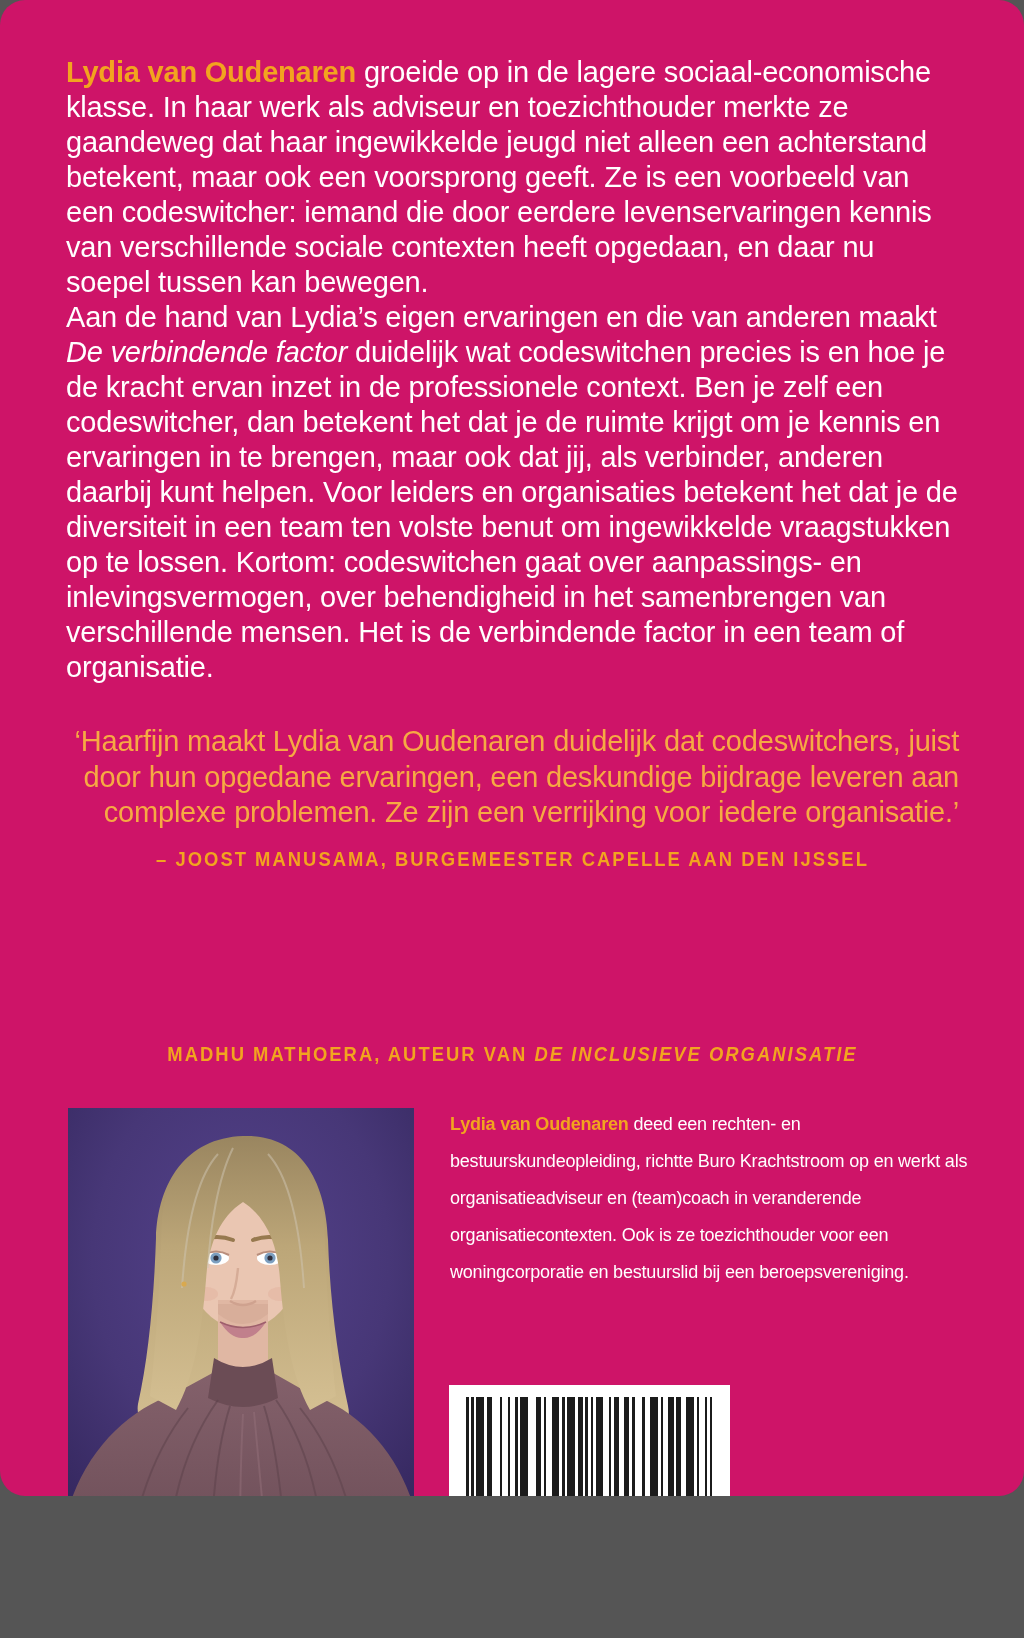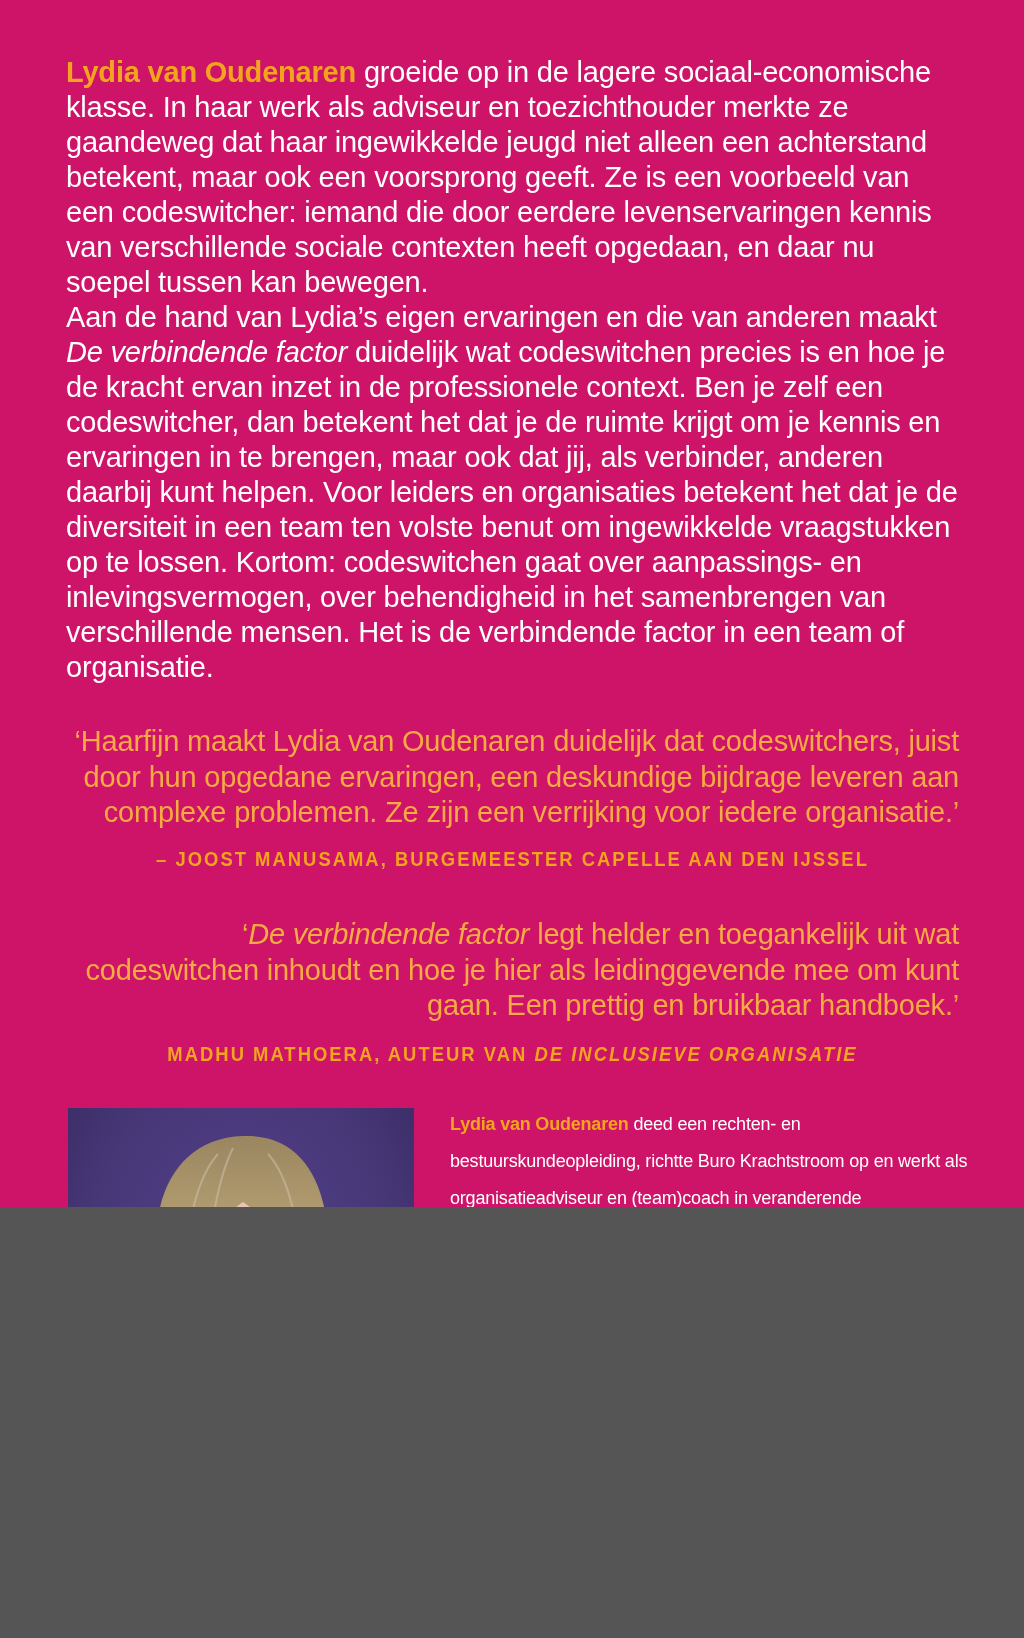--- a/index.html
+++ b/index.html
@@ -6,24 +6,25 @@
     --background:#CE1468;
     --accent:#F2A41F;
     --quote:#F6AA43;
     --text:#FFFFFF;
     --barcode_ink:#1B1B1B;
   }
   *{box-sizing:border-box;}
   body{margin:0;background:#555;}
   .cover{
     position:relative;
-    width:1024px;height:1207px;
+    width:1024px;height:1496px;
     background:var(--background);
     overflow:hidden;
     font-family:"Liberation Sans", sans-serif;
+    border-radius:25px;
   }
   .intro{
     position:absolute;left:66px;top:55px;width:893px;
     color:var(--text);
     font-size:29px;line-height:35px;
     letter-spacing:-0.2px;
   }
   .intro p{margin:0;}
   .run.accent-bold{color:var(--accent);font-weight:bold;}
   .run.italic{font-style:italic;}
@@ -96,21 +97,20 @@
 <div class="cover">
 
   <div class="intro">
     <p><span class="run accent-bold">Lydia van Oudenaren</span><span class="run normal"> groeide op in de lagere sociaal-economische klasse. In haar werk als adviseur en toezichthouder merkte ze gaandeweg dat haar ingewikkelde jeugd niet alleen een achterstand betekent, maar ook een voorsprong geeft. Ze is een voorbeeld van een codeswitcher: iemand die door eerdere levenservaringen kennis van verschillende sociale contexten heeft opgedaan, en daar nu soepel tussen kan bewegen.</span></p>
     <p><span class="run normal">Aan de hand van Lydia’s eigen ervaringen en die van anderen maakt </span><span class="run italic">De verbindende factor</span><span class="run normal"> duidelijk wat codeswitchen precies is en hoe je de kracht ervan inzet in de professionele context. Ben je zelf een codeswitcher, dan betekent het dat je de ruimte krijgt om je kennis en ervaringen in te brengen, maar ook dat jij, als verbinder, anderen daarbij kunt helpen. Voor leiders en organisaties betekent het dat je de diversiteit in een team ten volste benut om ingewikkelde vraagstukken op te lossen. Kortom: codeswitchen gaat over aanpassings- en inlevingsvermogen, over behendigheid in het samenbrengen van verschillende mensen. Het is de verbindende factor in een team of organisatie.</span></p>
   </div>
 
   <div class="quote quote-1"><span class="run normal">‘Haarfijn maakt Lydia van Oudenaren duidelijk dat codeswitchers, juist door hun opgedane ervaringen, een deskundige bijdrage leveren aan complexe problemen. Ze zijn een verrijking voor iedere organisatie.’</span></div>
   <div class="attribution attribution-1"><span class="run normal">– JOOST MANUSAMA, BURGEMEESTER CAPELLE AAN DEN IJSSEL</span></div>
 
-  <div class="quote quote-2"><span class="run normal">‘</span><span class="run italic">De verbindende factor</span><span class="run normal"> legt helder en toegankelijk uit wat codeswitchen inhoudt en hoe je hier als leidinggevende mee om kunt gaan. Een prettig en bruikbaar handboek.’</span></div>
   <div class="attribution attribution-2"><span class="run normal">MADHU MATHOERA, AUTEUR VAN </span><span class="run italic">DE INCLUSIEVE ORGANISATIE</span></div>
 
   <svg class="photo" viewBox="0 0 346 446" xmlns="http://www.w3.org/2000/svg" aria-hidden="true">
     <defs>
       <radialGradient id="pbg" cx="50%" cy="34%" r="78%">
         <stop offset="0%" stop-color="#54428C"></stop>
         <stop offset="55%" stop-color="#473777"></stop>
         <stop offset="100%" stop-color="#33265C"></stop>
       </radialGradient>
       <linearGradient id="hairg" x1="0" y1="0" x2="0" y2="1">

